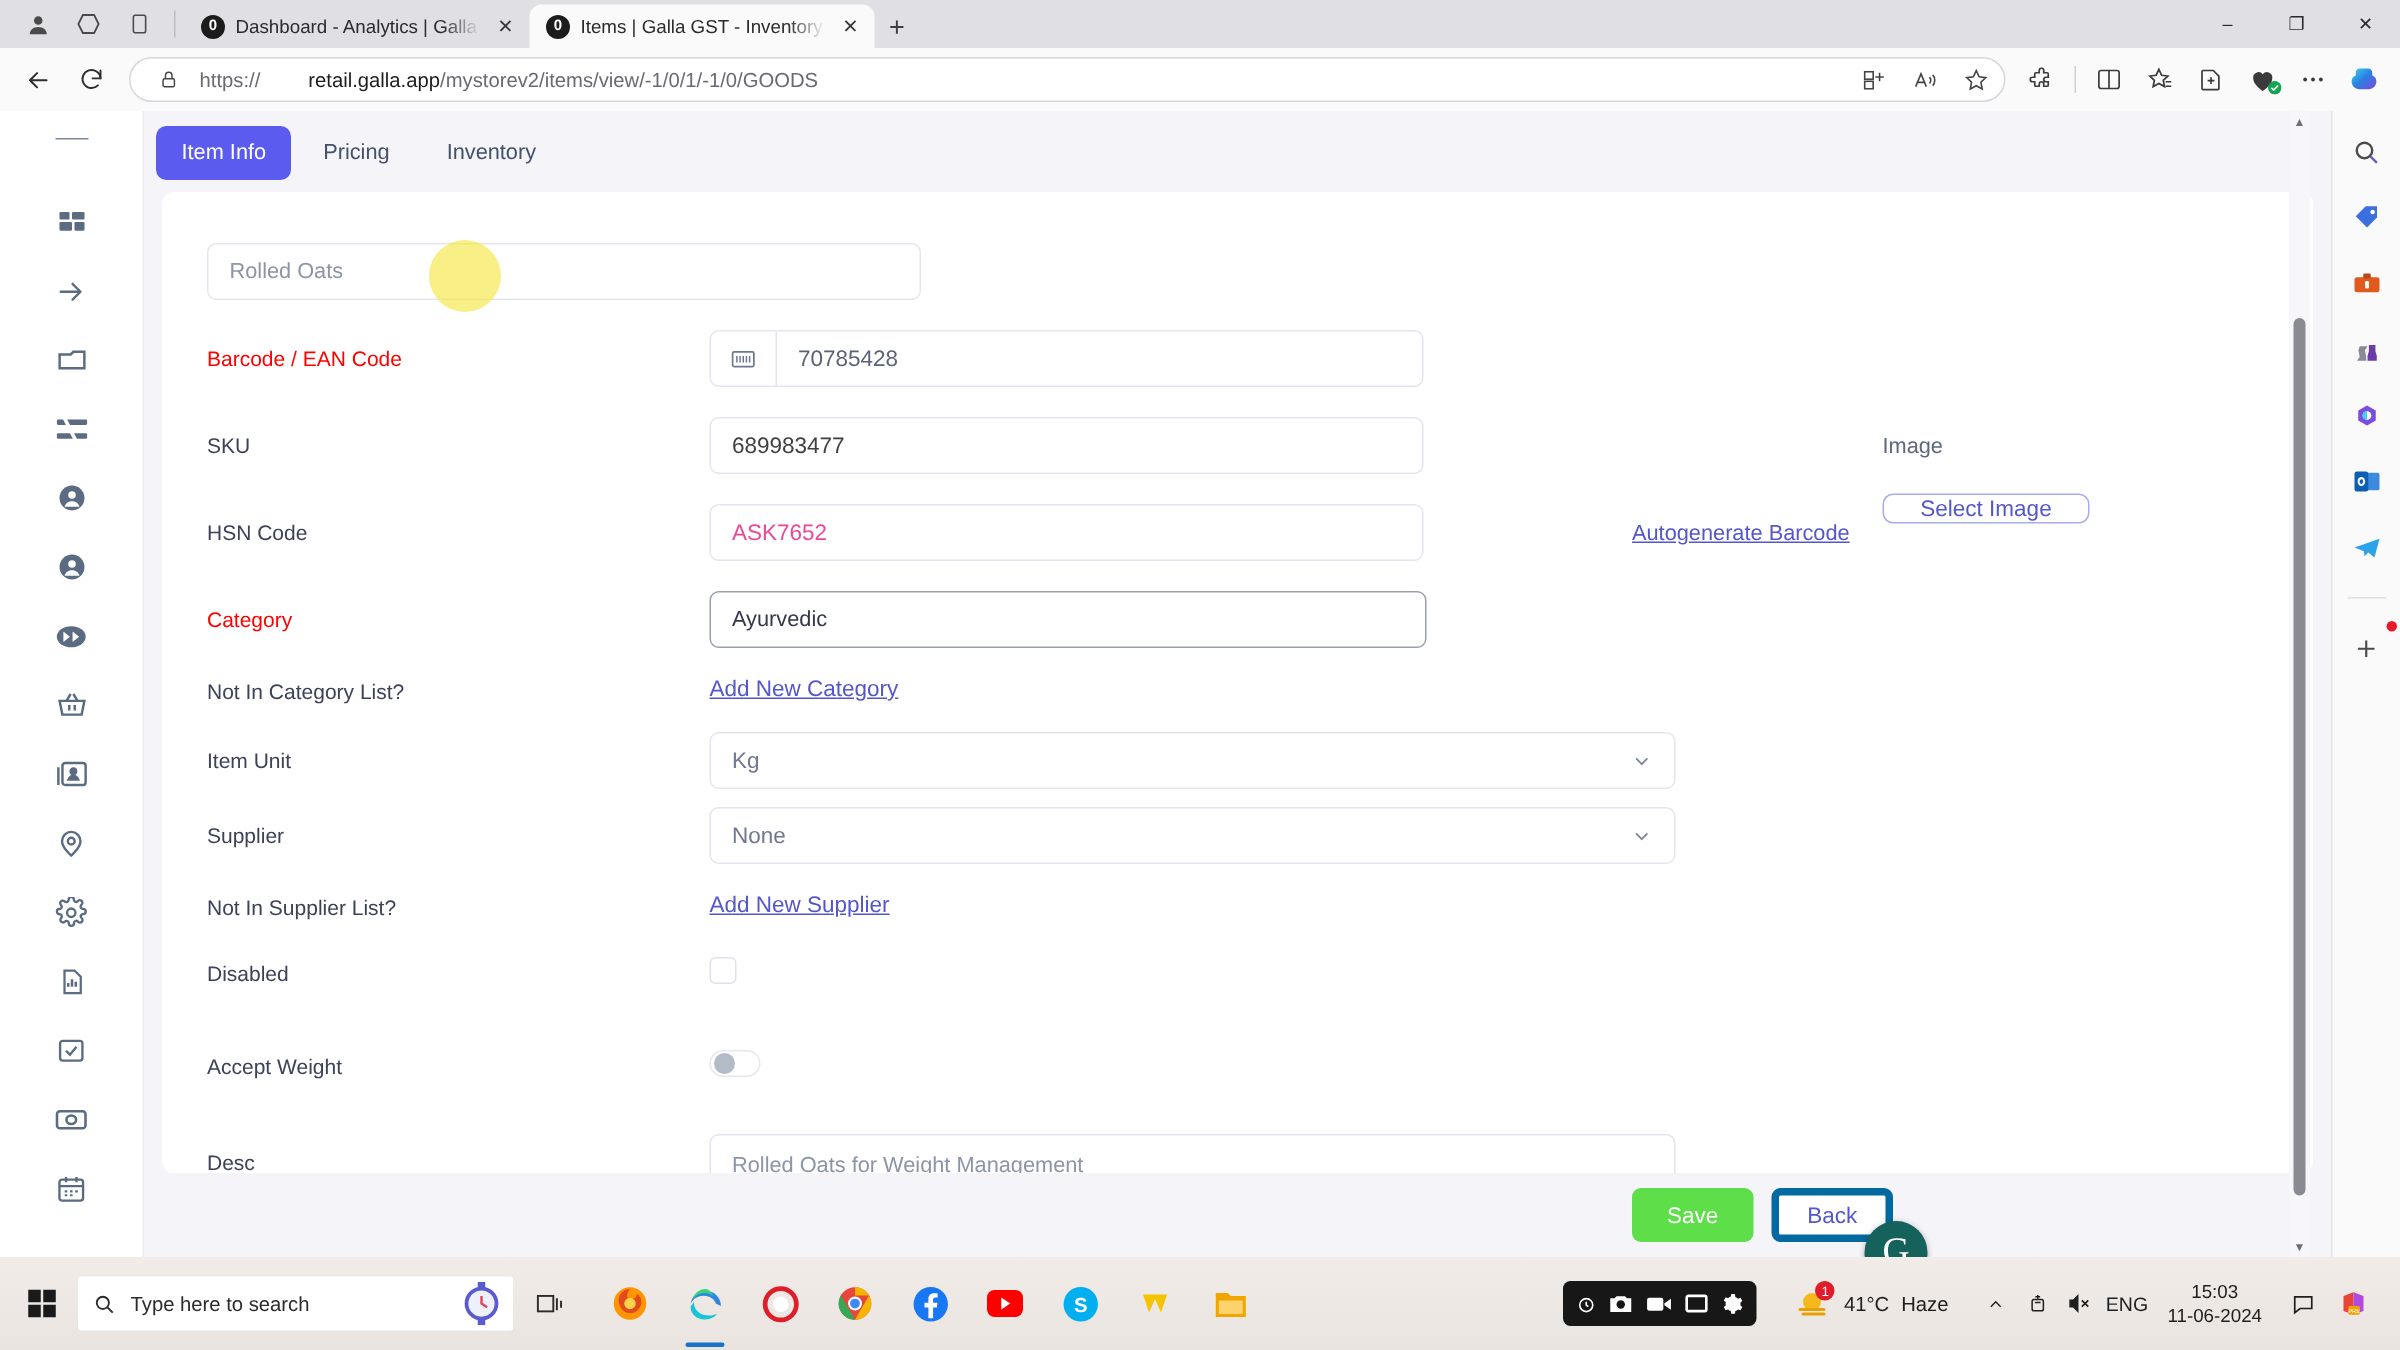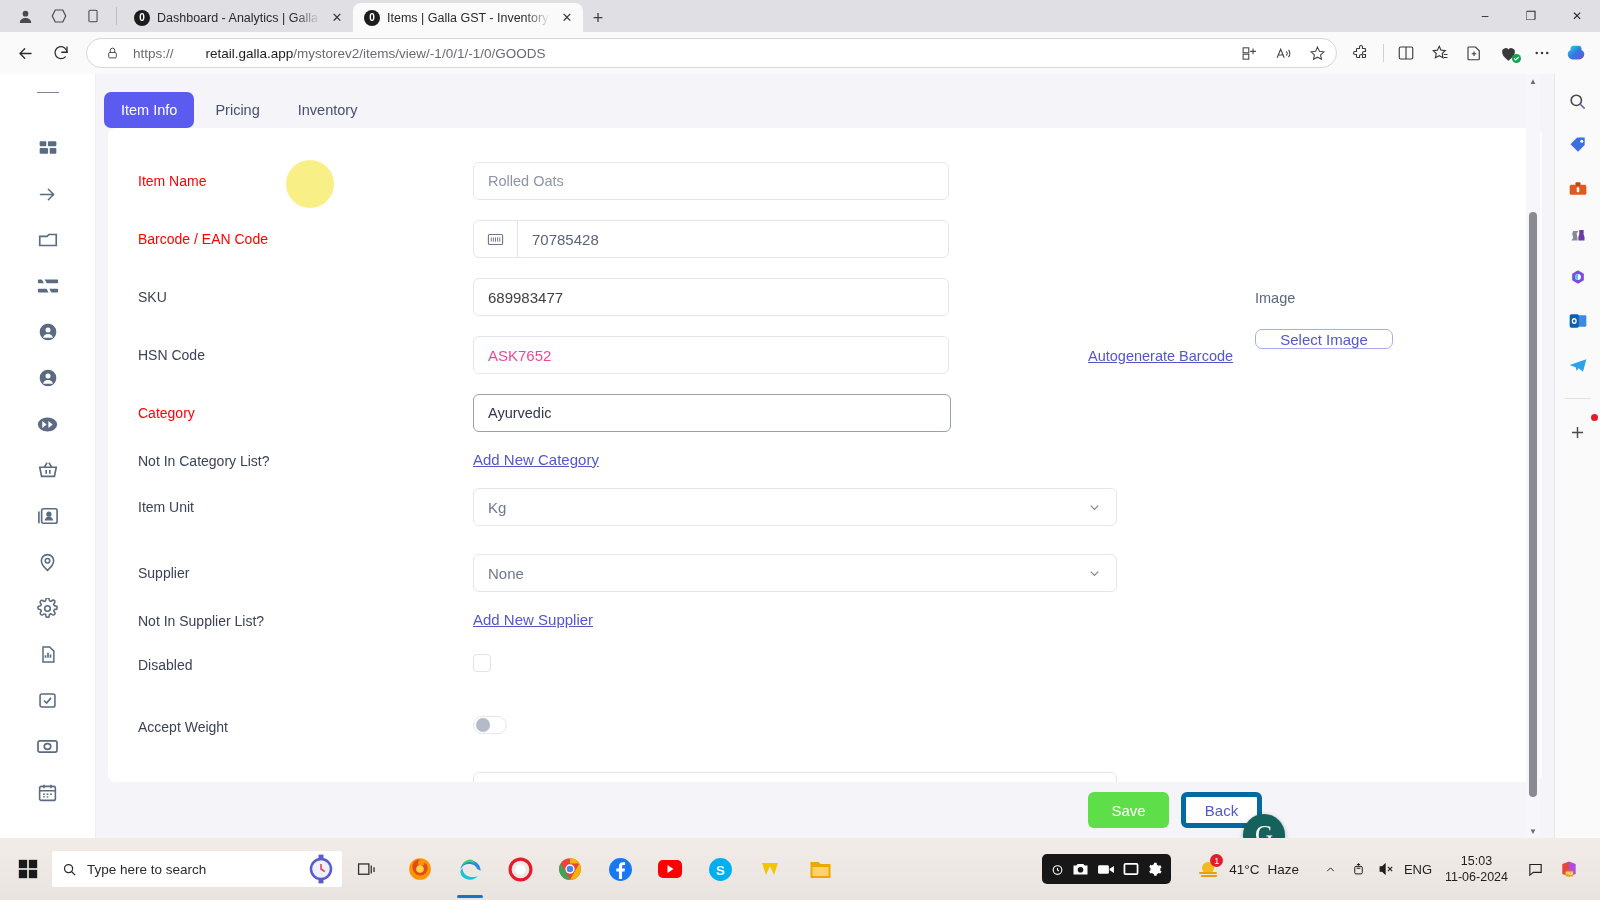--- a/index.html
+++ b/index.html
@@ -51,21 +51,21 @@
   .app-sidebar {
     width: 96px; background: #fff; border-right: 1px solid #ededf2;
     display: flex; flex-direction: column; align-items: center; padding-top: 18px; gap: 0;
     flex: 0 0 96px;
   }
   .app-sidebar .dash { width: 22px; height: 1px; background: #7a8799; margin-bottom: 32px; }
   .side-ic { width: 46px; height: 46px; display: flex; align-items: center; justify-content: center; color: #5a6b82; margin-bottom: 0; }
 
   .content { flex: 1; background: #f4f4f9; display: flex; flex-direction: column; position: relative; overflow: hidden; }
 
-  .tabs-row { height: 54px; display: flex; align-items: flex-end; padding: 10px 12px 0 8px; gap: 4px; }
+  .tabs-row { height: 54px; display: flex; align-items: flex-start; padding: 10px 12px 0 8px; gap: 4px; }
   .ptab { height: 36px; padding: 0 17px; border-radius: 7px; display: flex; align-items: center; font-size: 14.5px; color: #45506b; }
   .ptab.active { background: #5b5bf0; color: #fff; font-weight: 500; }
 
   .card {
     background: #fff; margin: 0 12px; border-radius: 8px; flex: 1;
     overflow: hidden; position: relative; min-height: 0;
   }
   .form { padding: 34px 0 0 0; }
   .row { display: flex; align-items: flex-start; padding: 0 30px; min-height: 48px; }
   .lbl { width: 335px; font-size: 14px; color: #3c4257; padding-top: 11px; flex: 0 0 335px; }
@@ -392,21 +392,20 @@
       <div class="tabs-row">
         <div class="ptab active">Item Info</div>
         <div class="ptab">Pricing</div>
         <div class="ptab">Inventory</div>
       </div>
 
       <div class="card">
         <div class="form">
 
           <div class="row">
-            <div class="lbl req">Item Name</div>
             <div class="field">
               <div class="inp w476">Rolled Oats</div>
             </div>
           </div>
 
           <div class="row" style="margin-top:10px">
             <div class="lbl req">Barcode / EAN Code</div>
             <div class="field">
               <div class="barcode-wrap">
                 <div class="barcode-ic">
@@ -455,21 +454,21 @@
                 <span>Kg</span>
                 <span class="chev">
                   <svg width="15" height="15" viewBox="0 0 24 24" fill="none" stroke="#7e879c" stroke-width="2">
                       <path d="M6 9l6 6 6-6"></path>
                     </svg>
                 </span>
               </div>
             </div>
           </div>
 
-          <div class="row" style="margin-top:18px">
+          <div class="row" style="margin-top:2px">
             <div class="lbl">Supplier</div>
             <div class="field">
               <div class="select">
                 <span>None</span>
                 <span class="chev">
                   <svg width="15" height="15" viewBox="0 0 24 24" fill="none" stroke="#7e879c" stroke-width="2">
                       <path d="M6 9l6 6 6-6"></path>
                     </svg>
                 </span>
               </div>

